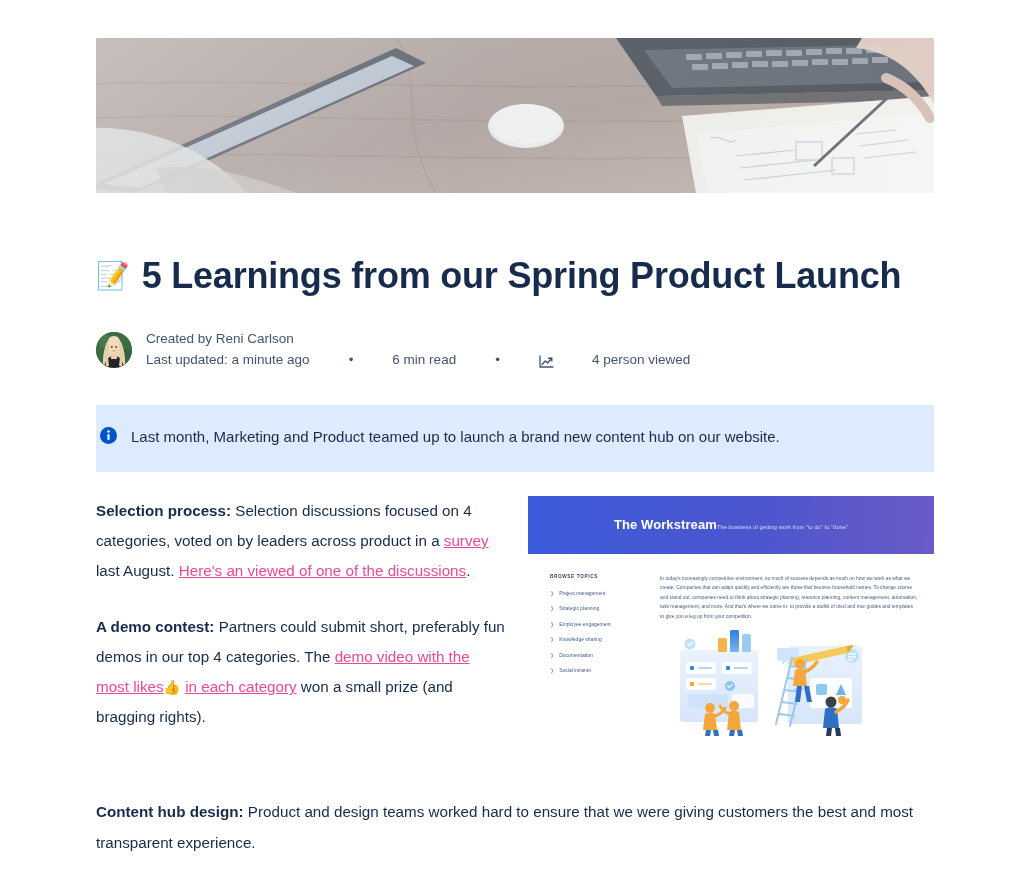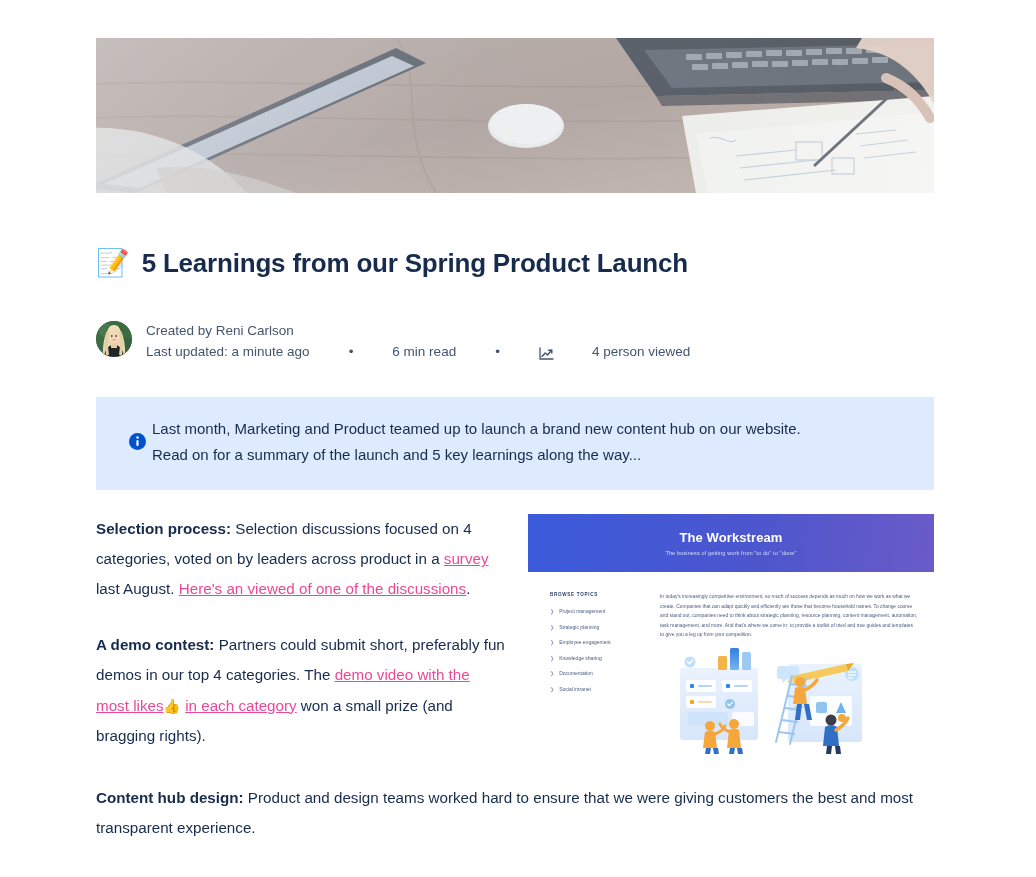--- a/index.html
+++ b/index.html
@@ -47,32 +47,32 @@
     display: flex;
     align-items: center;
     gap: 12px;
     margin-top: 38px;
   }
   .title-emoji {
     font-size: 27px;
     line-height: 1;
   }
   .page-title {
-    font-size: 26px;
+    font-size: 36px;
     font-weight: 600;
     letter-spacing: -0.2px;
     color: #172B4D;
   }
 
   
   .byline {
     display: flex;
-    align-items: flex-start;
+    align-items: center;
     gap: 14px;
-    margin-top: 24px;
+    margin-top: 8px;
   }
   .avatar {
     width: 36px;
     height: 36px;
     border-radius: 50%;
     overflow: hidden;
     flex: none;
     background: #2f6b3f;
   }
   .avatar svg { display: block; width: 36px; height: 36px; }
@@ -94,25 +94,24 @@
     margin-right: 6px;
     position: relative;
     top: 1px;
   }
 
   
   .info-panel {
     margin-top: 34px;
     background: #DEEBFF;
     display: flex;
-    gap: 6px;
-    padding: 19px 22px 21px 33px;
+    gap: 14px;
+    padding: 19px 22px 21px 4px;
     box-sizing: border-box;
     width: 838px;
-    align-items: center;
   }
   .info-icon { flex: none; margin-top: 3px; }
   .info-text {
     font-size: 15px;
     line-height: 1.78;
     color: #172B4D;
   }
 
   
   .body-wrap {
@@ -123,21 +122,21 @@
   }
   .col-left { width: 410px; flex: none; }
   .col-right { width: 406px; flex: none; }
 
   p.para {
     margin: 0 0 26px 0;
     font-size: 15.2px;
     line-height: 1.98;
     color: #172B4D;
   }
-  p.para:last-child { margin-bottom: 6px; }
+  p.para:last-child { margin-bottom: 17px; }
   .lead { font-weight: 700; }
   .link { color: #ec4899; }
   .emoji-inline { font-size: 14px; }
 
   .full-para {
     margin: 0 0 26px 0;
     font-size: 15.2px;
     line-height: 1.98;
     color: #172B4D;
   }
@@ -146,21 +145,21 @@
   
   .card {
     width: 406px;
     background: #ffffff;
     overflow: hidden;
   }
   .card-header {
     height: 58px;
     background: linear-gradient(95deg, #3B5BDB 0%, #4C56CE 55%, #6A5BC8 100%);
     display: flex;
-    flex-direction: column;
+    flex-direction: row;
     align-items: center;
     justify-content: center;
   }
   .card-title {
     color: #ffffff;
     font-size: 13px;
     font-weight: 700;
     letter-spacing: 0.1px;
   }
   .card-sub {
@@ -357,21 +356,20 @@
     <div class="info-panel">
       <span class="info-icon">
         <svg width="17" height="17" viewBox="0 0 17 17">
           <circle cx="8.5" cy="8.5" r="8.5" fill="#0052CC"></circle>
           <circle cx="8.5" cy="4.6" r="1.25" fill="#ffffff"></circle>
           <rect x="7.4" y="7" width="2.2" height="6.2" rx="1.1" fill="#ffffff"></rect>
         </svg>
       </span>
       <div class="info-text">
         <div>Last month, Marketing and Product teamed up to launch a brand new content hub on our website.</div>
-        <div>Read on for a summary of the launch and 5 key learnings along the way...</div>
       </div>
     </div>
 
     <div class="body-wrap">
 
       <div class="col-left">
 
         <p class="para">
           <span class="lead">Selection process:</span><span> Selection discussions focused on 4 categories, voted on by leaders across product in a </span><a class="link" href="#">survey</a><span> last August. </span><a class="link" href="#">Here's an viewed of one of the discussions</a><span>.</span>
         </p>
@@ -524,21 +522,21 @@
                       <circle cx="31" cy="92" r="1"></circle>
                   </g>
                 </svg>
               </div>
             </div>
           </div>
         </div>
       </div>
     </div>
 
-    <div class="below" style="margin-top:26px;">
+    <div class="below" style="margin-top:48px;">
       <p class="full-para">
         <span class="lead">Content hub design:</span><span> Product and design teams worked hard to ensure that we were giving customers the best and most transparent experience.</span>
       </p>
       <p class="full-para">
         
       </p>
     </div>
 
   </div>
 </div>

